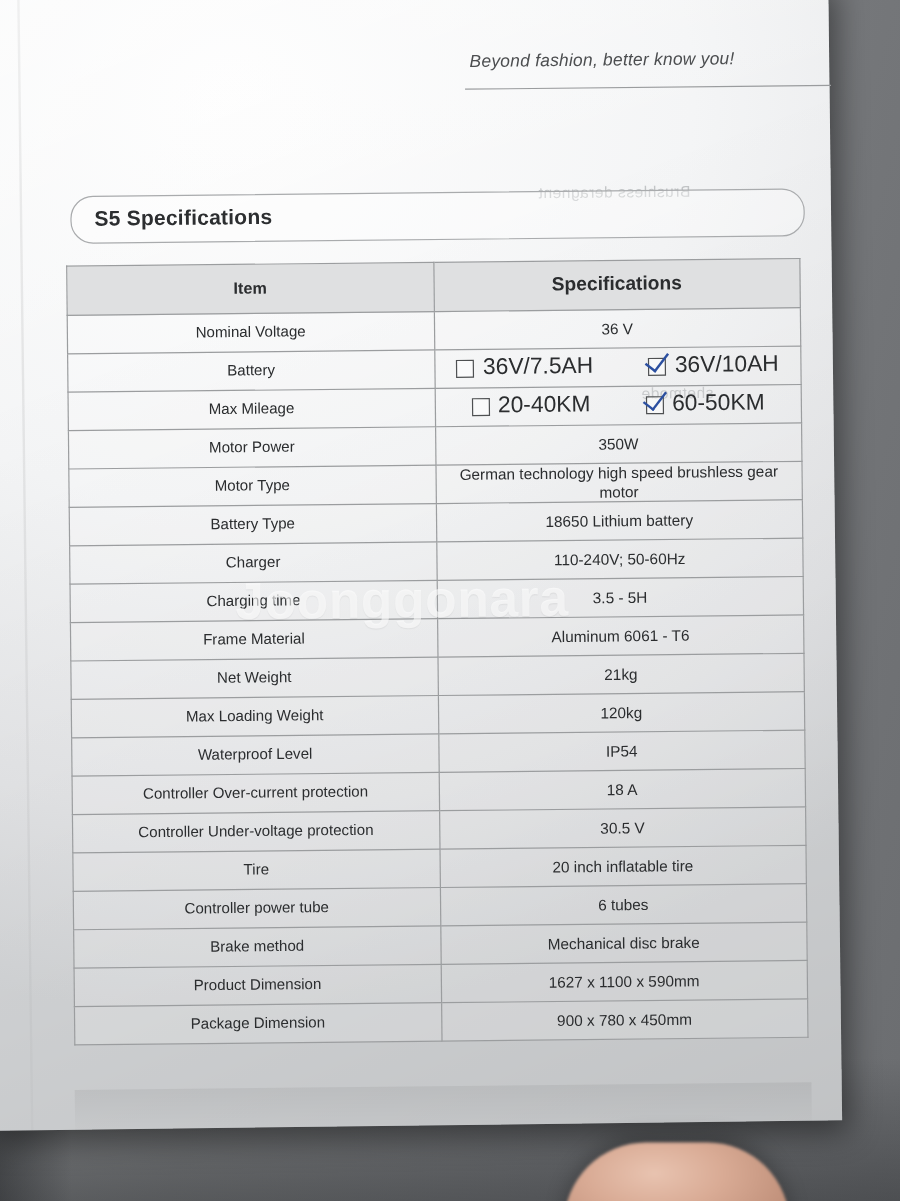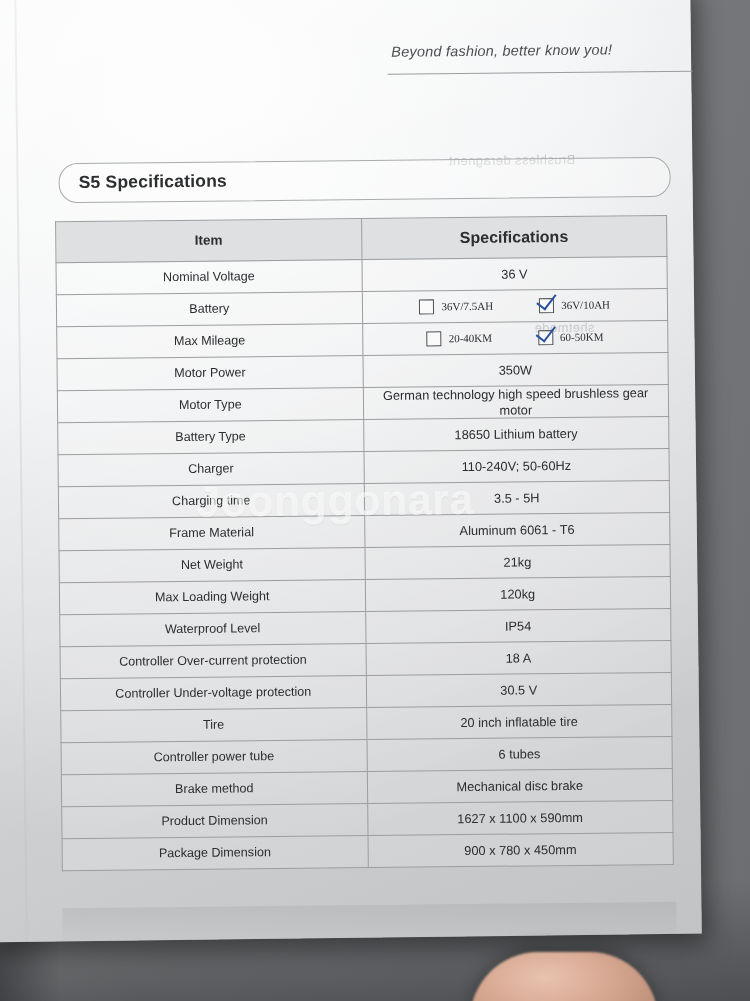--- a/index.html
+++ b/index.html
@@ -192,21 +192,21 @@
     content: "";
     position: absolute;
     left: 1px;
     top: -9px;
     width: 9px;
     height: 17px;
     border-right: 2.2px solid #2b4fa0;
     border-bottom: 2.2px solid #2b4fa0;
     transform: rotate(38deg);
   }
-  .opt-label { font-size: 11px; color: #2b2d2f; font-family: Liberation Serif, serif; }
+  .opt-label { font-size: 19px; color: #2b2d2f; }
 
   
   .finger {
     position: absolute;
     left: 470px;
     top: 952px;
     width: 188px;
     height: 86px;
     background: radial-gradient(60% 70% at 40% 30%, #e8c3b0 0%, #d9ab95 50%, #c2927c 100%);
     border-radius: 94px 94px 24px 24px;

